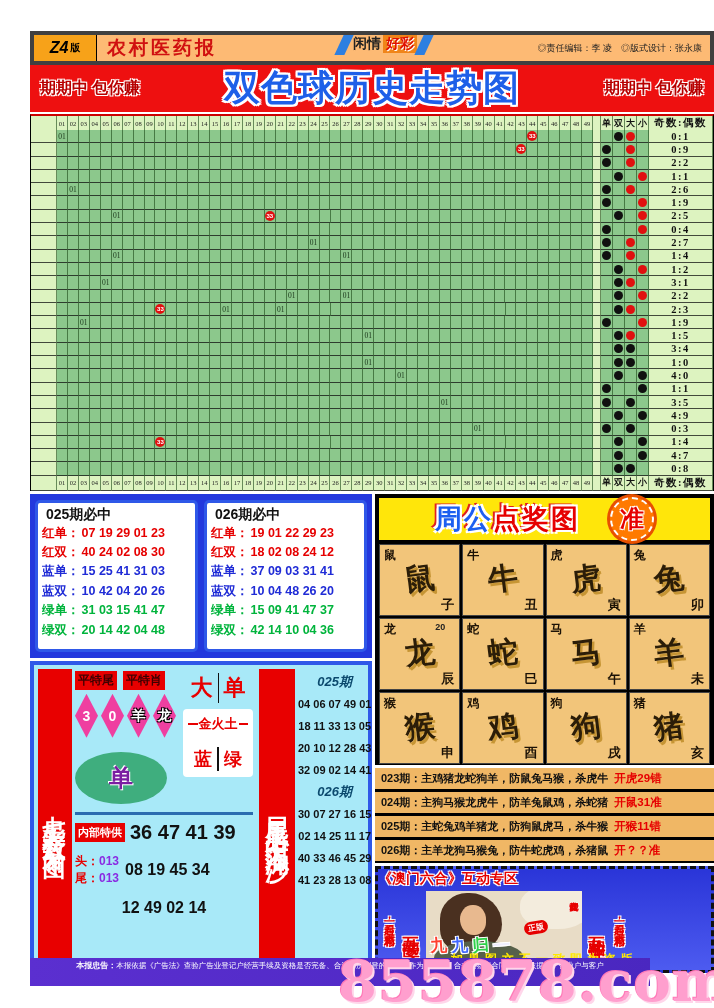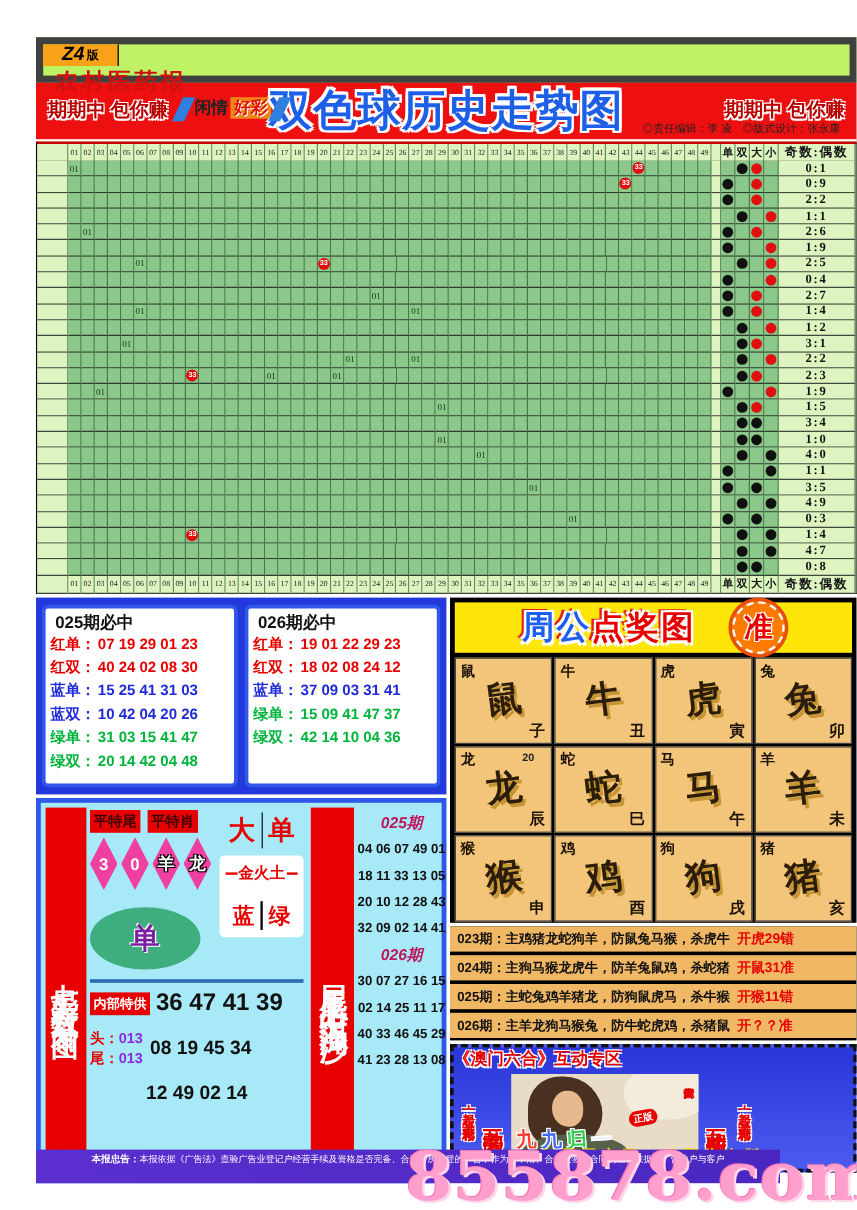--- a/index.html
+++ b/index.html
@@ -1,21 +1,21 @@
 <!DOCTYPE html>
 <html><head>
 <meta charset="utf-8">
 <style>
   html,body{margin:0;padding:0;background:#fff;}
   .page{position:relative;width:714px;height:1008px;background:#fff;overflow:hidden;
         font-family:"Liberation Sans",sans-serif;}
   .content{position:absolute;left:30px;top:31px;width:684px;}
 
   
-  .masthead{height:26px;border:6px solid #404040;background:#bef264;display:flex;align-items:stretch;flex-direction:column;}
+  .masthead{height:26px;border:4px solid #404040;background:#fdba74;display:flex;align-items:stretch;}
   .ed-box{background:#f7a219;border-right:1px solid #000;width:62px;display:flex;align-items:center;justify-content:center;font-weight:900;}
   .ed-box .big{font-size:16px;color:#000;font-style:italic;}
   .ed-box .small{font-size:10px;color:#000;margin-left:2px;}
   .paper-name{font-family:"Liberation Serif",serif;font-weight:900;color:#d01010;font-size:19px;letter-spacing:3px;padding:0 10px;display:flex;align-items:center;}
   .tagline{display:flex;align-items:flex-start;margin-left:110px;}
   .slant{width:10px;height:20px;background:#2e7fe0;transform:skewX(-25deg);margin:0 2px;}
   .tag-a{font-weight:900;font-size:14px;color:#222;padding:0 2px;}
   .tag-b{font-weight:900;font-size:14px;color:#e01000;background:#f08519;padding:0 3px;text-shadow:1px 1px 0 #fff;}
   .credits{margin-left:auto;font-size:9px;color:#222;display:flex;align-items:center;padding-right:8px;}
 
@@ -81,21 +81,21 @@
   .sp-row{display:flex;align-items:center;gap:5px;}
   .sp-label{background:#e80000;color:#fff;font-size:11px;font-weight:900;padding:2px 3px;}
   .sp-nums{font-size:20px;color:#111;letter-spacing:0px;}
   .ht-block{display:flex;align-items:center;gap:6px;margin-top:9px;}
   .ht-rows div{font-size:12px;}
   .ht-rows .k{color:#e80000;}
   .ht-rows .v{color:#8a2be2;}
   .nums2{font-size:16px;color:#111;}
   .nums3{font-size:16px;color:#111;margin-top:12px;text-align:center;}
   .ww-col{width:80px;display:flex;flex-direction:column;align-items:center;padding-top:2px;}
-  .ww-issue{color:#be185d;font-weight:900;font-size:13px;font-style:italic;margin:2px 0;}
+  .ww-issue{color:#0c4a6e;font-weight:900;font-size:13px;font-style:italic;margin:2px 0;}
   .ww-row{font-weight:900;font-size:11px;color:#111;margin:5px 0;white-space:nowrap;}
 
   
   .zg{background:#000;padding:4px;height:271px;box-sizing:border-box;}
   .zg-banner{background:#ffe60a;height:42px;display:flex;align-items:center;justify-content:center;gap:30px;}
   .zg-title{font-weight:900;font-size:27px;font-family:"Liberation Serif",serif;letter-spacing:2px;}
   .zg-title .b{color:#1d5ff0;text-shadow:-2px -2px 0 #fff,2px -2px 0 #fff,-2px 2px 0 #fff,2px 2px 0 #fff,-4px -3px 0 #e02020;}
   .zg-title .r{color:#e60000;text-shadow:-2px -2px 0 #fff,2px -2px 0 #fff,-2px 2px 0 #fff,2px 2px 0 #fff,-4px -3px 0 #e02020;}
   .zg-stamp{width:40px;height:40px;border-radius:50%;background:#ff7a00;border:2px dashed #fff;box-shadow:0 0 0 3px #e85000;display:flex;align-items:center;justify-content:center;
             color:#e60000;font-weight:900;font-size:24px;text-shadow:-1px -1px 0 #fff,1px -1px 0 #fff,-1px 1px 0 #fff,1px 1px 0 #fff;}
@@ -1948,20 +1948,21 @@
               <div class="pred-row" style="color: rgb(31, 43, 214);"><span class="lb">蓝单：</span><span>15 25 41 31 03</span></div>
               <div class="pred-row" style="color: rgb(31, 43, 214);"><span class="lb">蓝双：</span><span>10 42 04 20 26</span></div>
               <div class="pred-row" style="color: rgb(0, 180, 60);"><span class="lb">绿单：</span><span>31 03 15 41 47</span></div>
               <div class="pred-row" style="color: rgb(0, 180, 60);"><span class="lb">绿双：</span><span>20 14 42 04 48</span></div>
             </div>
             <div class="pred-box">
               <div class="pred-title">026期必中</div>
               <div class="pred-row" style="color: rgb(230, 0, 0);"><span class="lb">红单：</span><span>19 01 22 29 23</span></div>
               <div class="pred-row" style="color: rgb(230, 0, 0);"><span class="lb">红双：</span><span>18 02 08 24 12</span></div>
               <div class="pred-row" style="color: rgb(31, 43, 214);"><span class="lb">蓝单：</span><span>37 09 03 31 41</span></div>
+              <div class="pred-row" style="color: rgb(31, 43, 214);"><span class="lb">蓝双：</span><span>10 04 48 26 20</span></div>
               <div class="pred-row" style="color: rgb(0, 180, 60);"><span class="lb">绿单：</span><span>15 09 41 47 37</span></div>
               <div class="pred-row" style="color: rgb(0, 180, 60);"><span class="lb">绿双：</span><span>42 14 10 04 36</span></div>
             </div>
           </div>
 
         <div class="qx-box">
           <div class="vbanner qx-banner">七星彩合数分布图</div>
           <div class="qx-mid">
             <div class="qx-top">
               <div class="qx-topleft">

